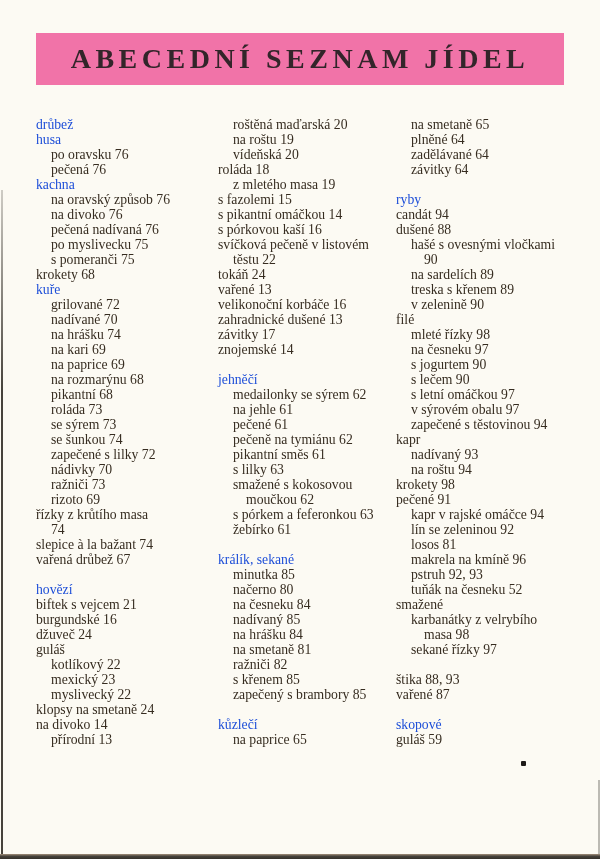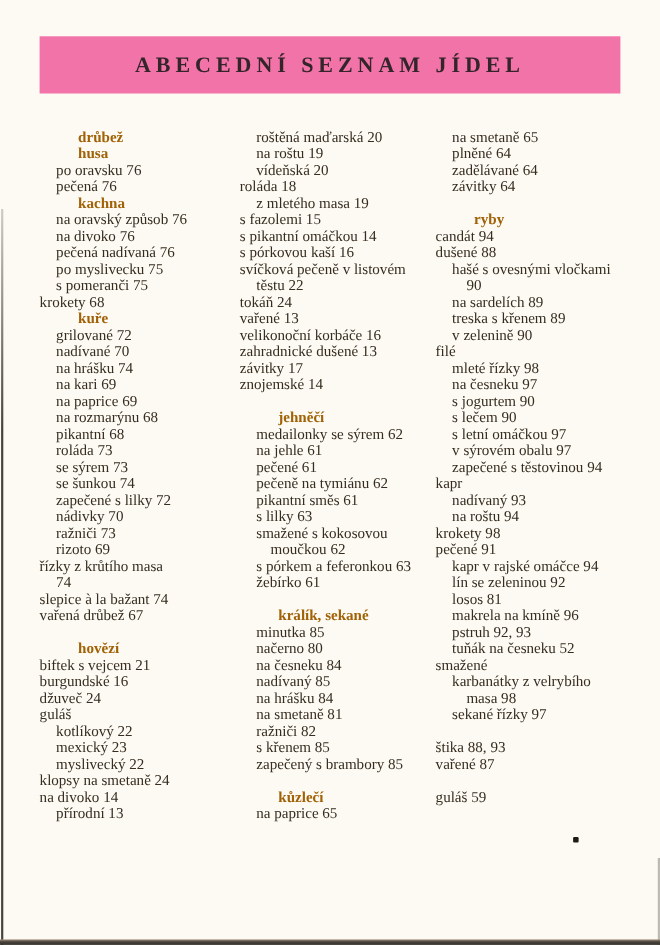--- a/index.html
+++ b/index.html
@@ -28,36 +28,36 @@
   .edge-right{
     position:absolute;right:0;top:780px;bottom:0;width:2px;
     background:rgba(70,66,59,.35);
   }
   .banner{
     position:absolute;left:36px;top:33px;width:528px;height:52px;
     background:var(--banner-color);
     display:flex;align-items:center;justify-content:center;
   }
   .banner .title{
-    font-size:20px;font-weight:600;letter-spacing:4.5px;
+    font-size:28px;font-weight:600;letter-spacing:4.5px;
     color:var(--title-color);
     white-space:nowrap;
   }
   .col{
     position:absolute;top:117px;
     font-size:13.7px;line-height:15px;color:var(--text-color);
     white-space:nowrap;
   }
   .col-1{left:36px;width:176px;}
   .col-2{left:218px;width:176px;}
   .col-3{left:396px;width:190px;}
   .line{height:15px;}
   .line.i1{padding-left:15px;}
   .line.i2{padding-left:28px;}
-  .line.bold{font-weight:700;color:#a16207;margin-left:35px;}
+  .line.bold{font-weight:400;color:#1d4ed8;}
   .speck{
     position:absolute;left:521px;top:761px;width:5px;height:5px;
     background:#1d1a17;border-radius:1px;
   }
 </style>
 </head>
 <body>
 
 <div class="page">
   <div class="banner">
@@ -186,20 +186,21 @@
       <div class="line i1">pstruh 92, 93</div>
       <div class="line i1">tuňák na česneku 52</div>
       <div class="line i0">smažené</div>
       <div class="line i1">karbanátky z velrybího</div>
       <div class="line i2">masa 98</div>
       <div class="line i1">sekané řízky 97</div>
       <div class="line i0">&nbsp;</div>
       <div class="line i0">štika 88, 93</div>
       <div class="line i0">vařené 87</div>
       <div class="line i0">&nbsp;</div>
+      <div class="line i0 bold">skopové</div>
       <div class="line i0">guláš 59</div>
     </div>
 
   <div class="speck"></div>
   <div class="edge-left"></div>
   <div class="edge-right"></div>
   <div class="edge-bottom"></div>
 </div>
 
 </body></html>

